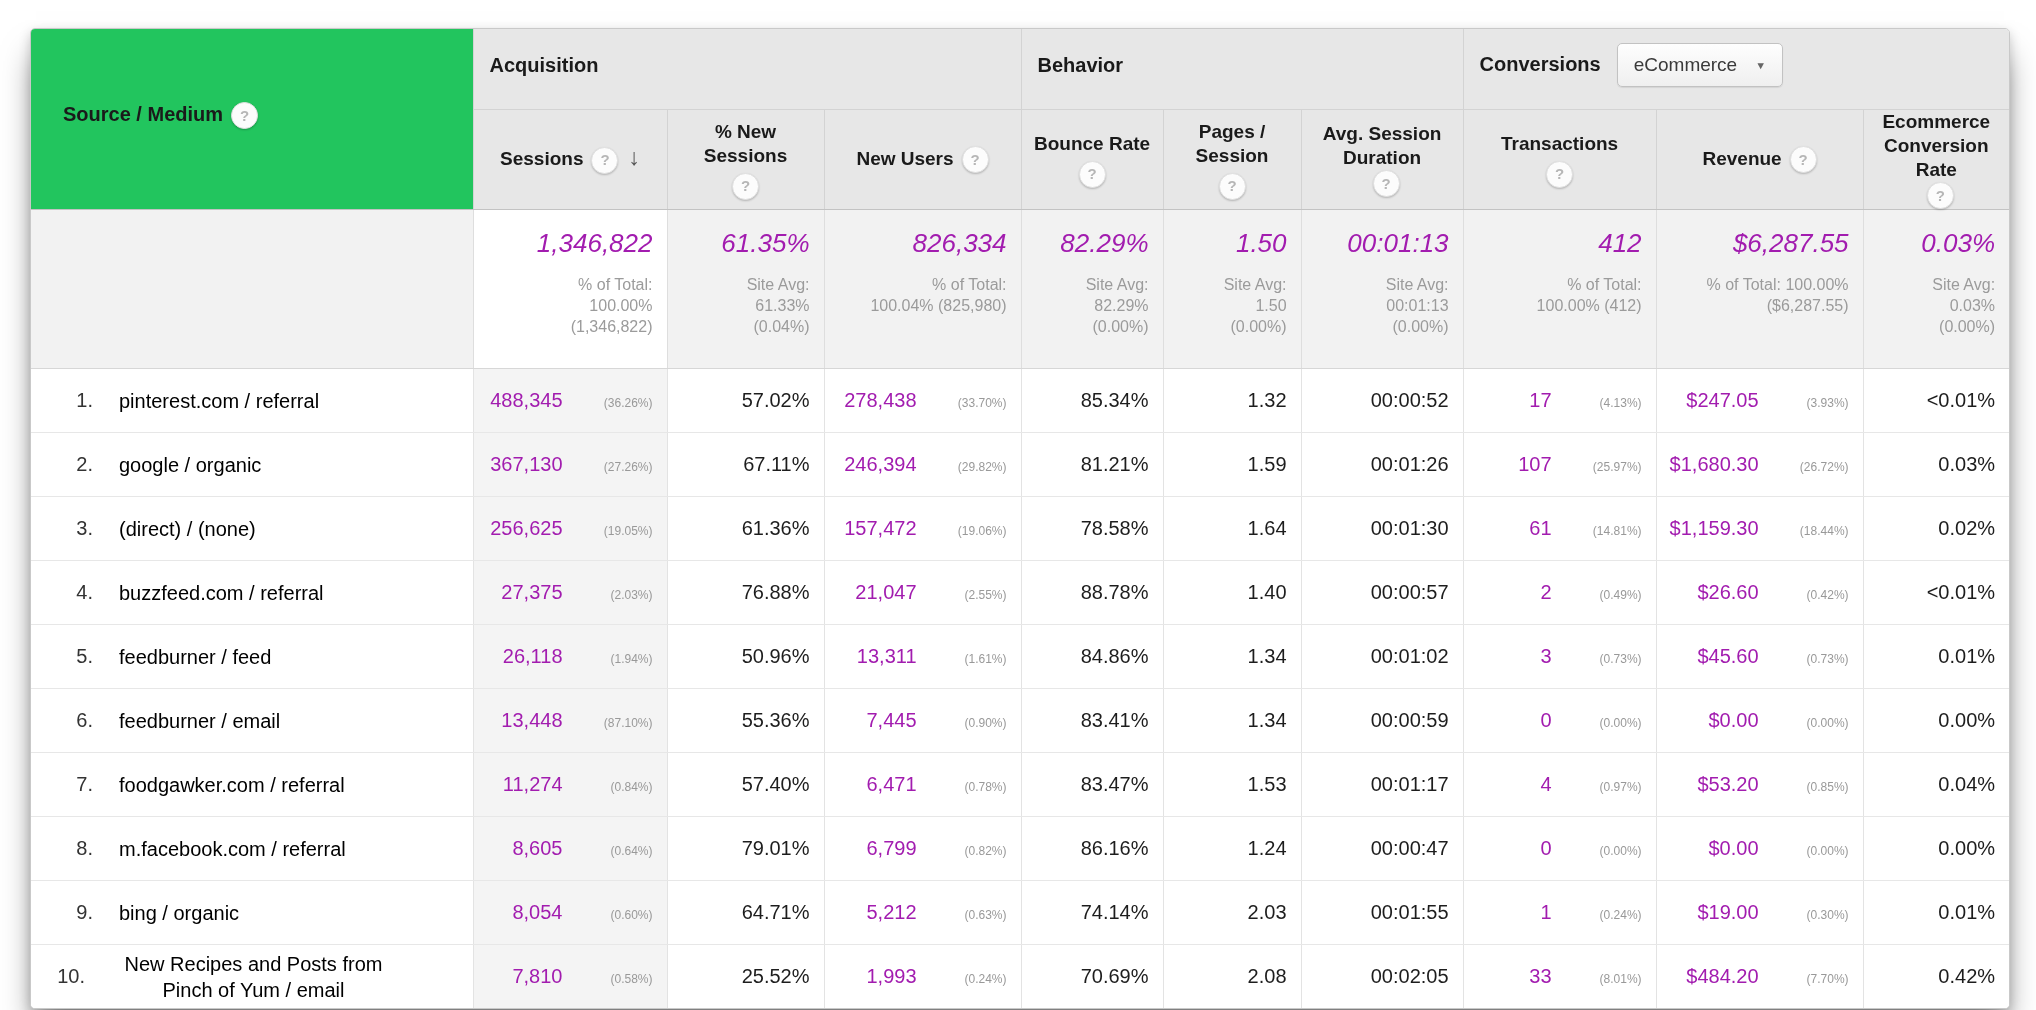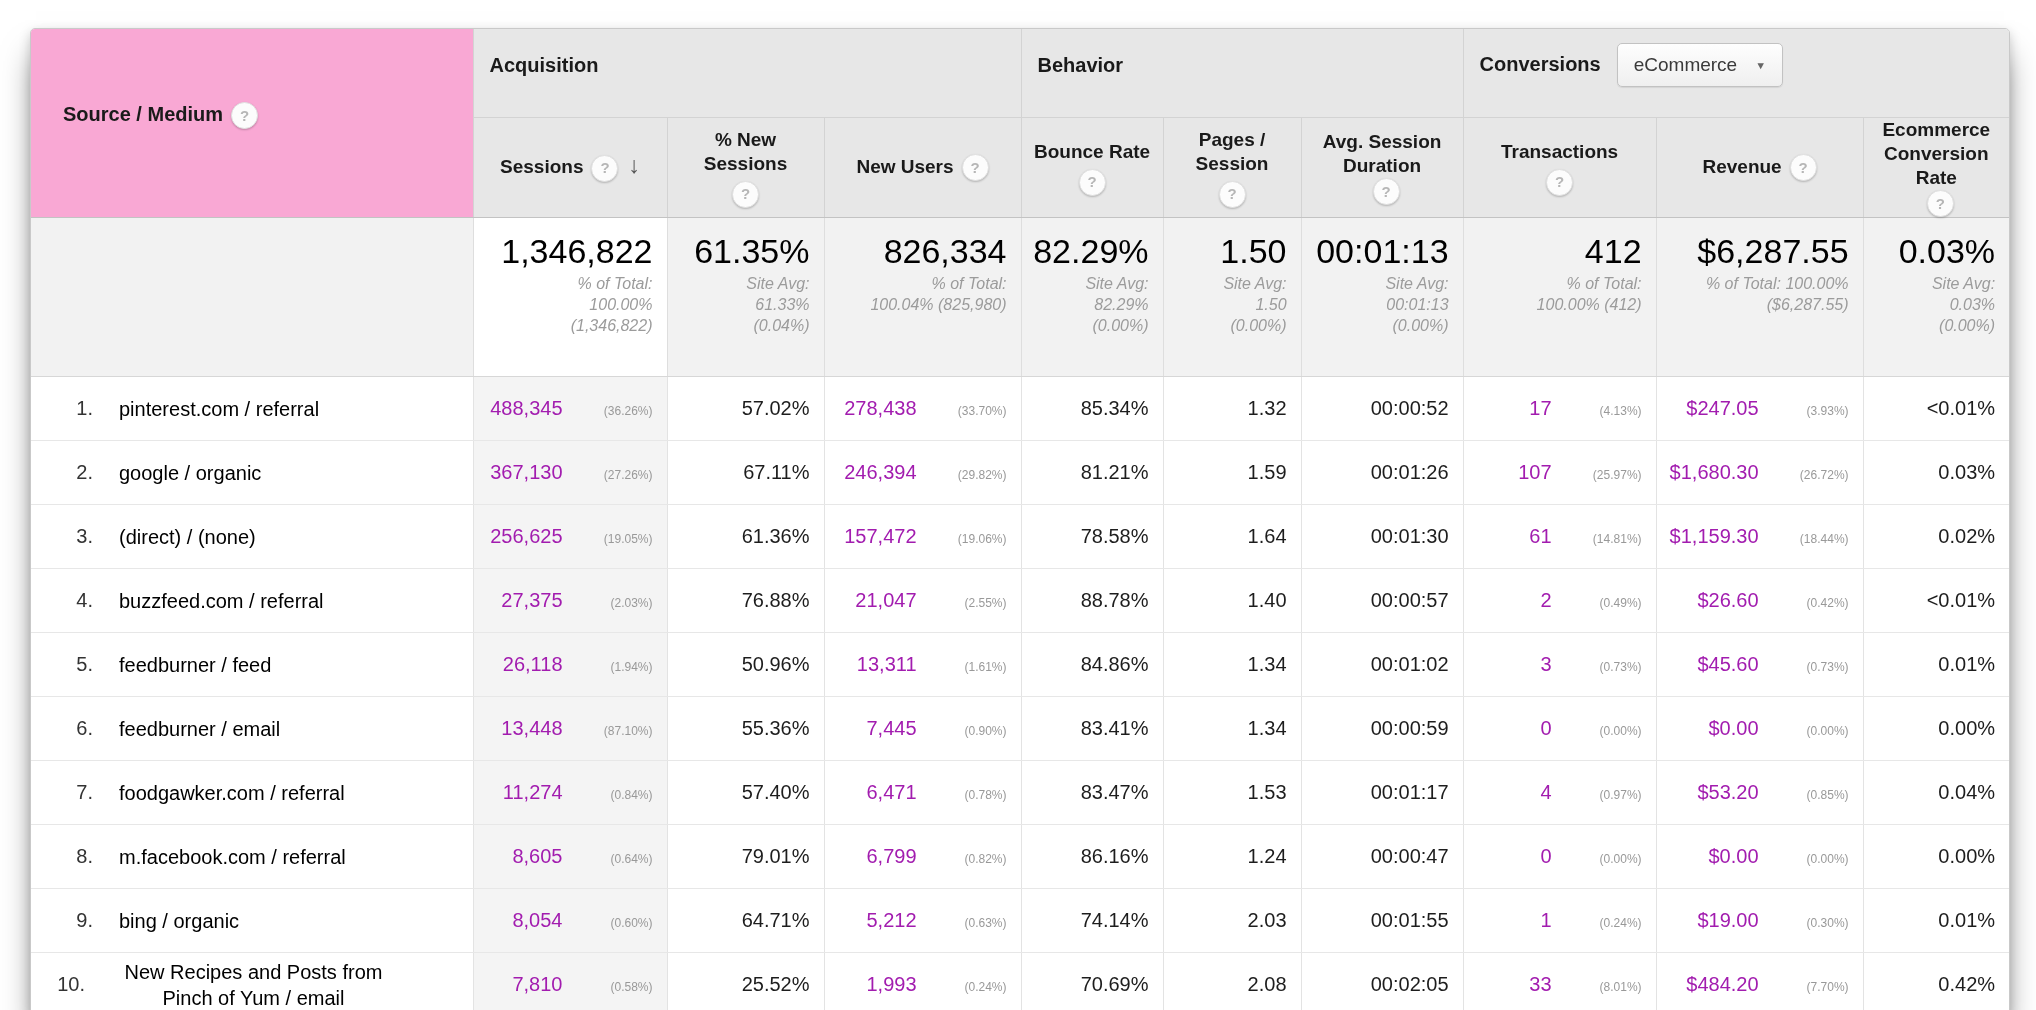--- a/index.html
+++ b/index.html
@@ -5,27 +5,27 @@
   html,body{margin:0;padding:0;background:#ffffff;}
   body{width:2036px;height:1010px;position:relative;overflow:hidden;
        font-family:"Liberation Sans","DejaVu Sans",sans-serif;color:#222;}
   .frame{position:absolute;left:30px;top:28px;width:1978px;background:#fff;
          border:1px solid #c9c9c9;border-radius:5px;overflow:hidden;
          box-shadow:0 4px 12px rgba(0,0,0,.18),0 22px 30px -6px rgba(0,0,0,.5);}
   table{width:100%;border-collapse:collapse;table-layout:fixed;}
 
   
   .group-row th,.cols-row th{background:#e7e7e7;font-weight:bold;color:#1a1a1a;vertical-align:middle;}
-  .group-row th{height:72px;text-align:left;padding:0 0 16px 16px;font-size:20px;
+  .group-row th{height:72px;text-align:left;padding:0 0 8px 16px;font-size:20px;
                 border-right:1px solid #d3d3d3;border-bottom:1px solid #d3d3d3;}
   .group-row th:last-child{border-right:none;}
   .cols-row th{height:96px;text-align:center;font-size:19px;line-height:24px;
                border-right:1px solid #d3d3d3;border-bottom:1px solid #c3c3c3;padding:0 4px;}
   .cols-row th:last-child{border-right:none;}
-  th.dim-head{background:#f9a8d4;text-align:left;padding-left:32px;font-size:20px;font-weight:bold;
+  th.dim-head{background:#22c55e;text-align:left;padding-left:32px;font-size:20px;font-weight:bold;
               vertical-align:middle;border-right:1px solid #d3d3d3;border-bottom:1px solid #c3c3c3;}
   .hl{display:inline-block;}
   .hlbl{margin:0 auto;}
   th.c2 .hlbl{max-width:112px;}
   th.c5 .hlbl{max-width:92px;}
   th.c6 .hl{max-width:134px;}
   th.c9 .hl{max-width:124px;}
   .help{display:inline-flex;align-items:center;justify-content:center;width:25px;height:25px;
         border-radius:50%;background:#fcfcfc;border:1px solid #e0e0e0;color:#b6b6b6;
         font-size:15px;font-weight:bold;margin-left:8px;box-shadow:0 1px 2px rgba(0,0,0,.22);cursor:pointer;}
@@ -36,22 +36,22 @@
         background:linear-gradient(#fefefe,#efefef);border:1px solid #c2c2c2;border-radius:5px;
         font-size:19px;font-weight:normal;color:#3a3a3a;cursor:pointer;
         box-shadow:0 1px 1px rgba(0,0,0,.08);}
   .caret{font-size:11px;color:#666;transform:scaleY(.9);}
 
   
   .summary-row td{background:#f2f2f2;height:144px;vertical-align:top;text-align:right;
                   padding:14px 14px 0 0;border-right:1px solid #dedede;border-bottom:1px solid #d7d7d7;}
   .summary-row td:last-child{border-right:none;}
   .summary-row td.hi{background:#ffffff;}
-  .tval{font-size:34px;color:#000000;line-height:38px;}
-  .tnote{margin-top:3px;font-size:16px;color:#9b9b9b;line-height:21px;font-style:italic;}
+  .tval{font-size:26px;color:#a21caf;line-height:38px;font-style:italic;}
+  .tnote{margin-top:12px;font-size:16px;color:#9b9b9b;line-height:21px;}
 
   
   .data-row td{height:61px;background:#fff;vertical-align:middle;font-size:20px;color:#222;
                border-right:1px solid #e3e3e3;border-bottom:1px solid #e7e7e7;}
   .data-row td:last-child{border-right:none;}
   .data-row:last-child td{border-bottom:none;padding-left:20px;}
   td.dim{text-align:left;padding-left:28px;}
   .rownum{display:inline-block;width:34px;text-align:right;margin-right:26px;color:#333;vertical-align:middle;}
   .srclink{display:inline-block;max-width:285px;color:#000000;text-decoration:none;
            vertical-align:middle;line-height:26px;cursor:pointer;text-align:center;}

